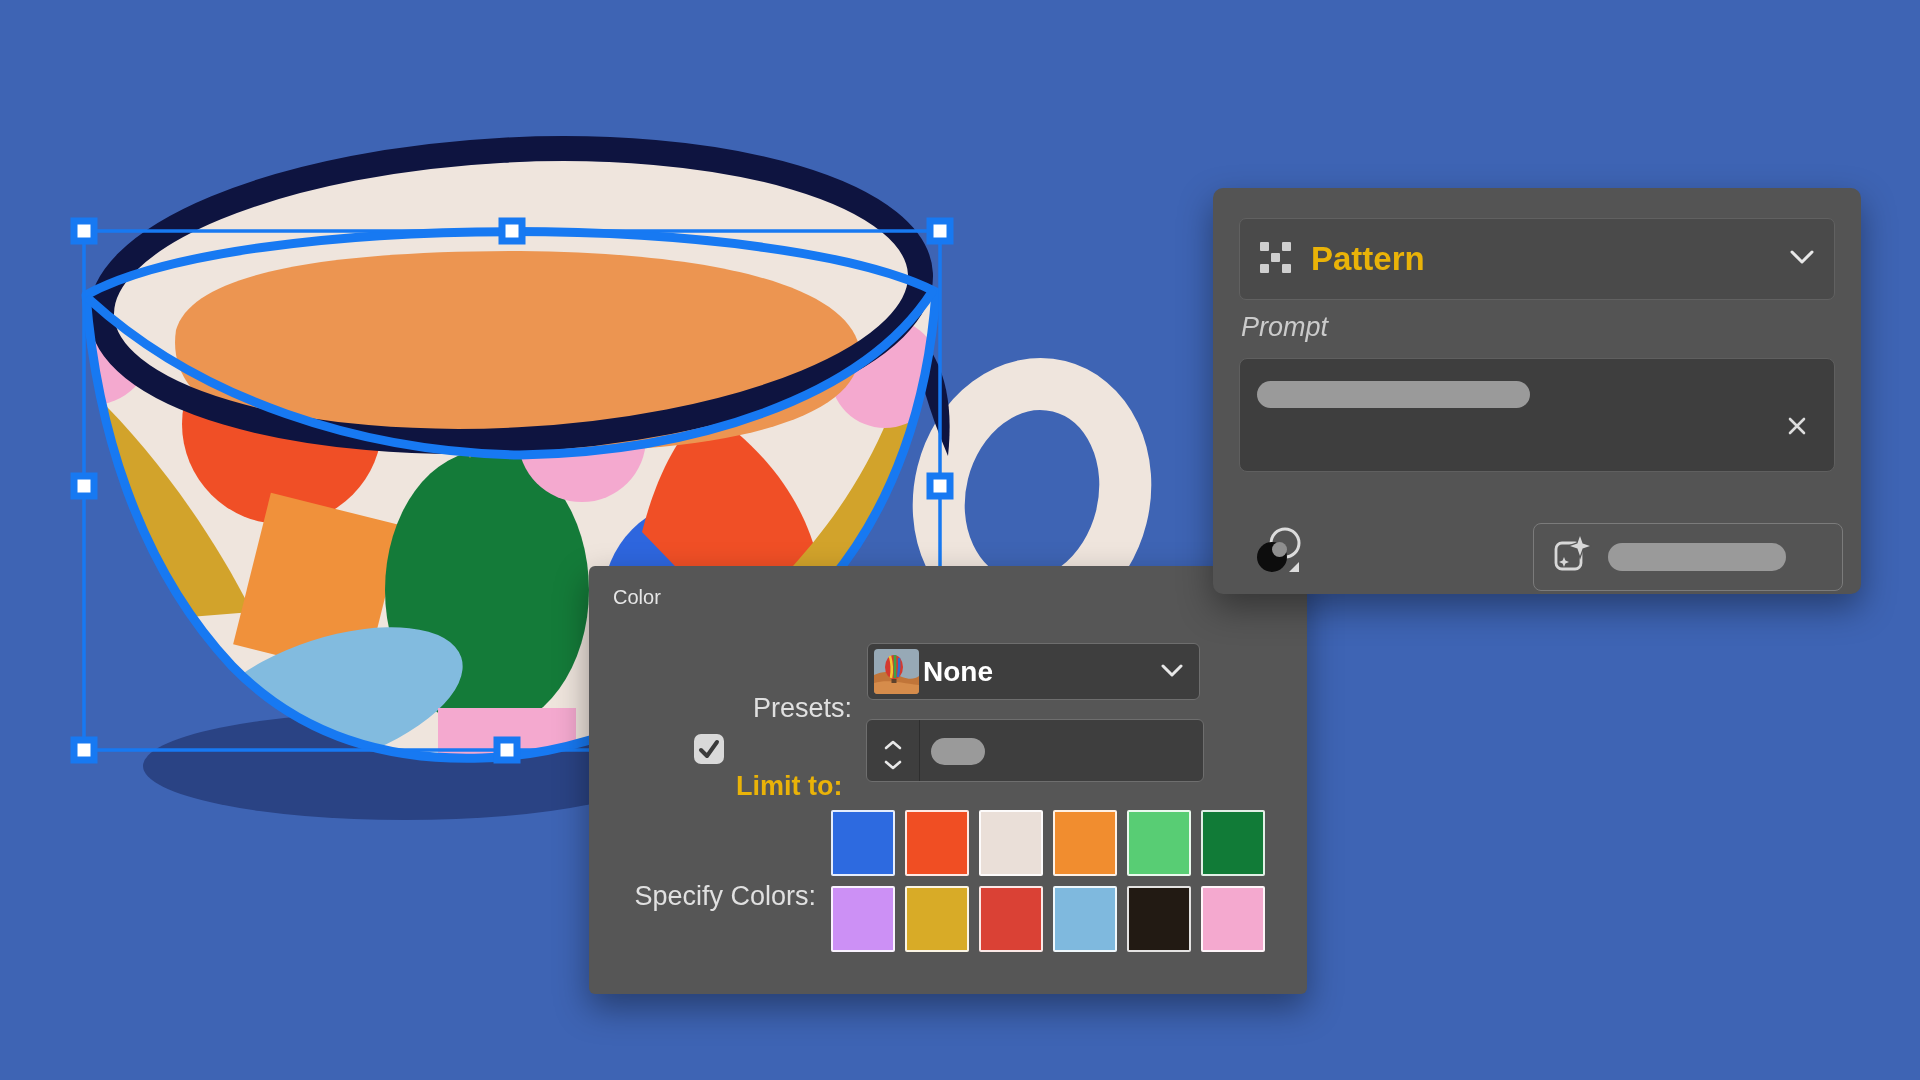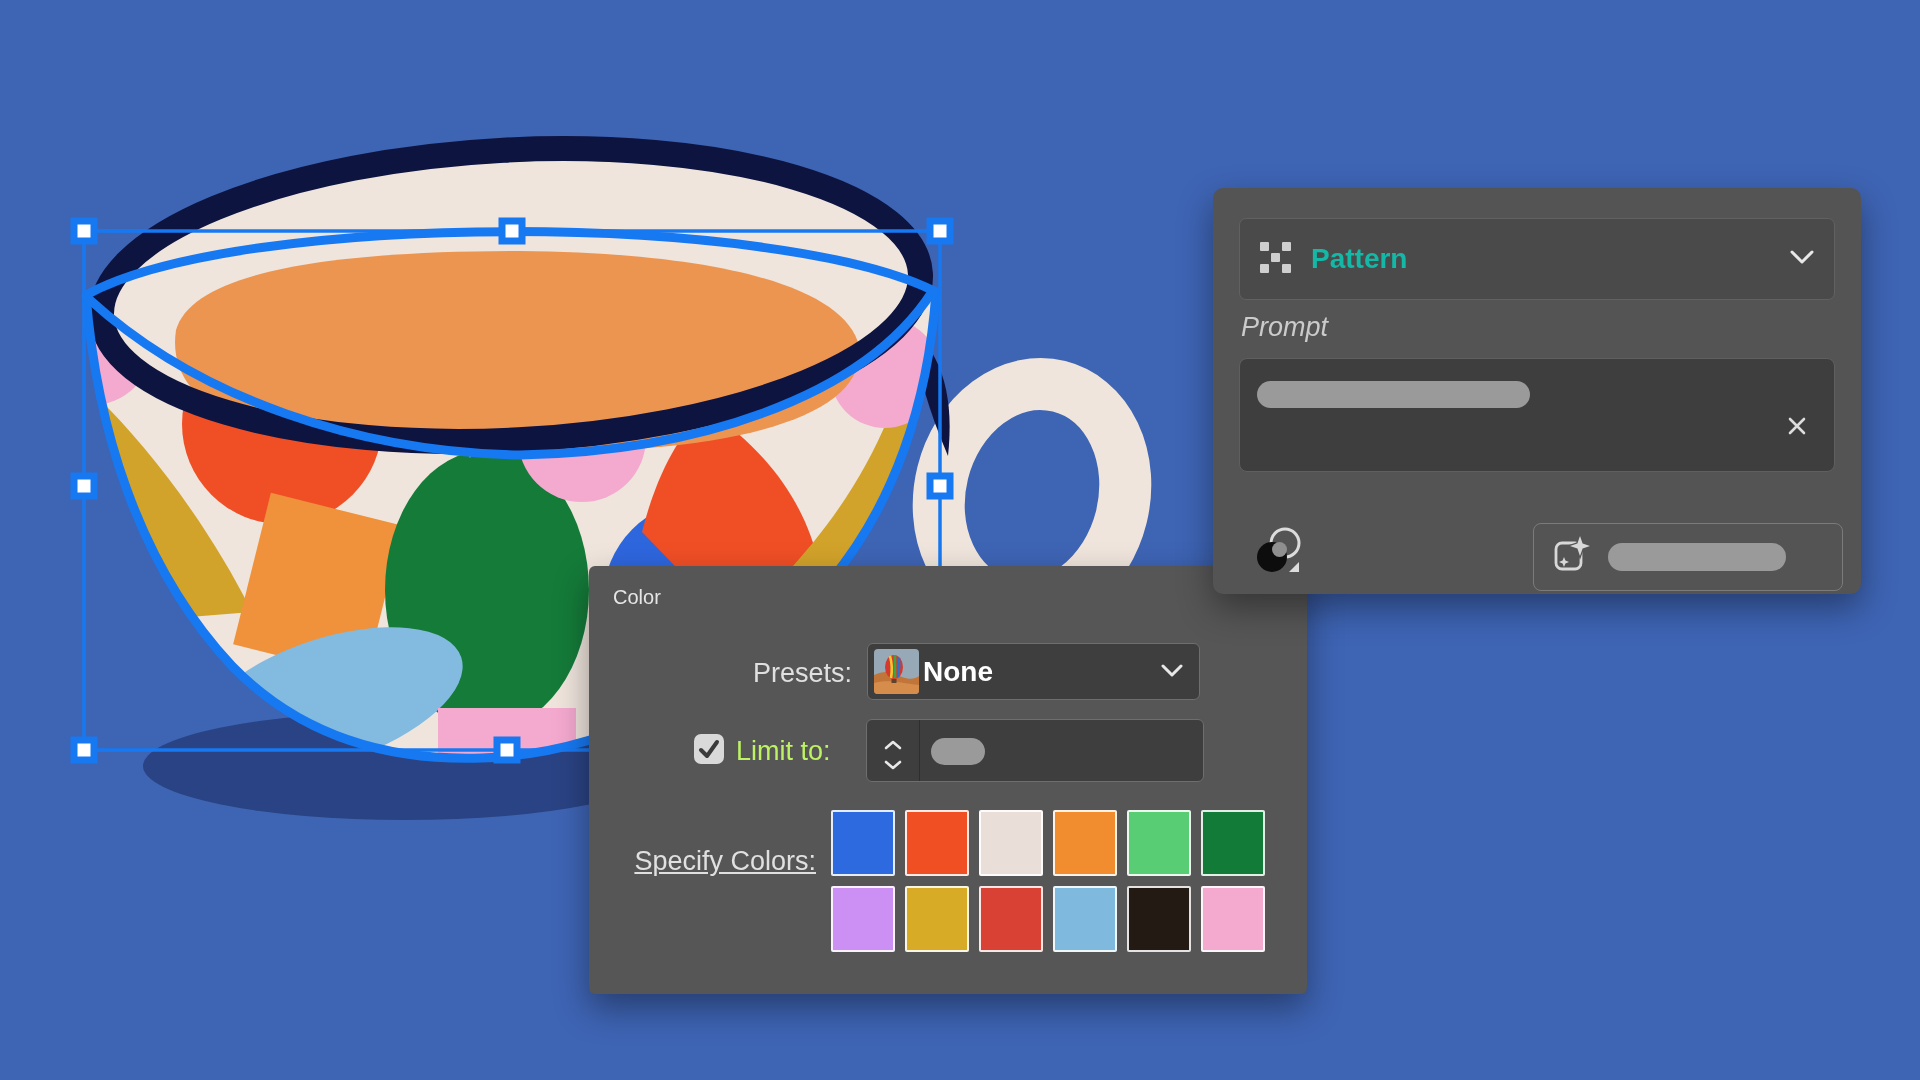--- a/index.html
+++ b/index.html
@@ -16,62 +16,62 @@
   .panel{position:absolute;border-radius:10px;box-shadow:0 14px 34px rgba(0,0,0,.38);}
   .pill{background:#9A9A9A;border-radius:14px;}
 
   
   .pattern-panel{left:1213px;top:188px;width:648px;height:406px;background:#545454;z-index:30;}
   .pp-header{
     position:absolute;left:26px;top:30px;width:596px;height:82px;box-sizing:border-box;
     background:#4A4A4A;border:1px solid #616161;border-radius:7px;
     display:flex;align-items:center;padding:0 20px;gap:20px;
   }
-  .pp-header-label{color:#14b8a6;font-size:28px;font-weight:600;flex:1;}
+  .pp-header-label{color:#eab308;font-size:33px;font-weight:600;flex:1;}
   .pp-prompt-label{position:absolute;left:28px;top:124px;color:#CBCBCB;font-size:27px;font-style:italic;}
   .pp-prompt-box{
     position:absolute;left:26px;top:170px;width:596px;height:114px;box-sizing:border-box;
     background:#3E3E3E;border:1px solid #5F5F5F;border-radius:8px;
   }
   .pp-prompt-pill{position:absolute;left:17px;top:22px;width:273px;height:27px;}
   .pp-clear{position:absolute;right:26px;top:56px;width:22px;height:22px;cursor:pointer;}
   .pp-blend{position:absolute;left:38px;top:336px;width:56px;height:56px;}
   .pp-generate{
     position:absolute;left:320px;top:335px;width:310px;height:68px;box-sizing:border-box;
     background:transparent;border:1px solid #7B7B7B;border-radius:8px;
     display:flex;align-items:center;padding:0 16px;gap:16px;cursor:pointer;
   }
   .pp-generate .pill{width:178px;height:28px;}
 
   
   .color-panel{left:589px;top:566px;width:718px;height:428px;background:#565656;border-radius:6px;z-index:20;}
   .cp-title{position:absolute;left:24px;top:20px;color:#E6E6E6;font-size:20px;}
-  .cp-label{position:absolute;color:#E0E0E0;font-size:27px;white-space:nowrap;}
+  .cp-label{position:absolute;color:#E0E0E0;font-size:27px;white-space:nowrap;margin-top:35px;}
   .cp-presets-label{right:455px;top:92px;}
   .cp-dropdown{
     position:absolute;left:278px;top:77px;width:333px;height:57px;box-sizing:border-box;
     background:#3E3E3E;border:1px solid #6E6E6E;border-radius:6px;
     display:flex;align-items:center;padding:0 16px 0 6px;gap:4px;cursor:pointer;
   }
   .cp-thumb{width:45px;height:45px;border-radius:4px;overflow:hidden;flex:none;}
   .cp-dropdown-value{color:#FFFFFF;font-size:28px;font-weight:700;flex:1;}
   .cp-checkbox{
     position:absolute;left:105px;top:168px;width:30px;height:30px;background:#D9D9D9;
     border-radius:7px;display:flex;align-items:center;justify-content:center;cursor:pointer;
   }
-  .cp-limit-label{left:147px;top:170px;font-weight:400;color:#bef264;}
+  .cp-limit-label{left:147px;top:170px;font-weight:700;color:#eab308;}
   .cp-field{
     position:absolute;left:277px;top:153px;width:338px;height:63px;box-sizing:border-box;
     background:#3E3E3E;border:1px solid #6E6E6E;border-radius:6px;
   }
   .cp-stepper{position:absolute;left:0;top:0;width:52px;height:100%;border-right:1px solid #2E2E2E;
     display:flex;flex-direction:column;align-items:center;justify-content:center;gap:10px;}
   .cp-step-btn{width:18px;height:10px;display:block;cursor:pointer;}
   .cp-field .pill{position:absolute;left:64px;top:18px;width:54px;height:27px;}
-  .cp-specify-label{right:491px;top:280px;text-decoration:underline;}
+  .cp-specify-label{right:491px;top:280px;}
   .swatch-grid{position:absolute;left:242px;top:244px;width:440px;}
   .swatch-row{display:flex;gap:10px;margin-bottom:10px;}
   .swatch{width:64px;height:66px;border:2px solid rgba(255,255,255,.88);border-radius:2px;box-sizing:border-box;cursor:pointer;}
 </style>
 </head>
 <body>
 
 <svg id="artwork" viewBox="0 0 1920 1080" xmlns="http://www.w3.org/2000/svg">
   <defs>
     <clipPath id="bodyClip">

